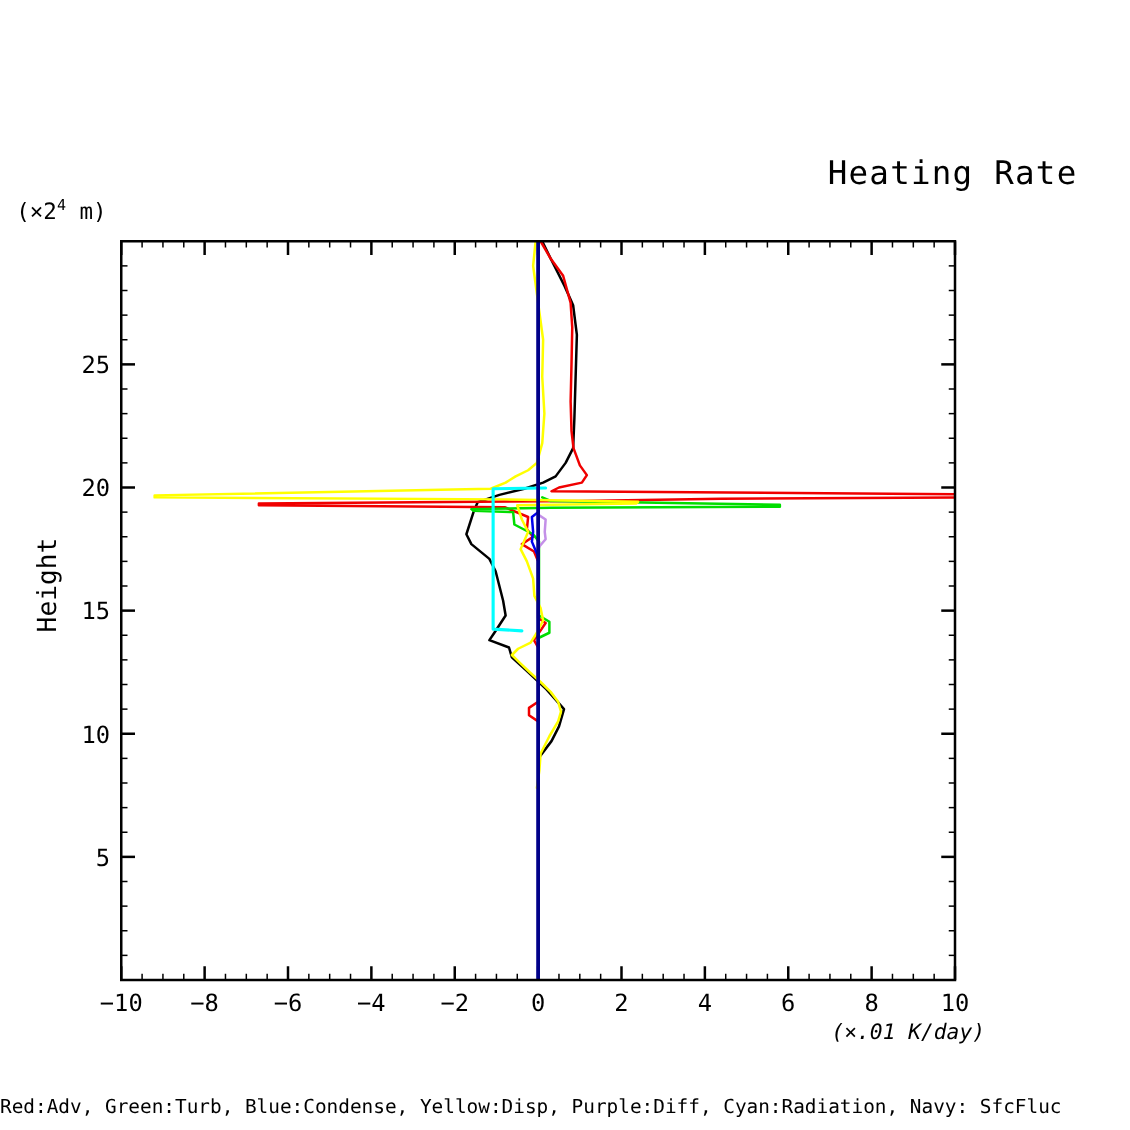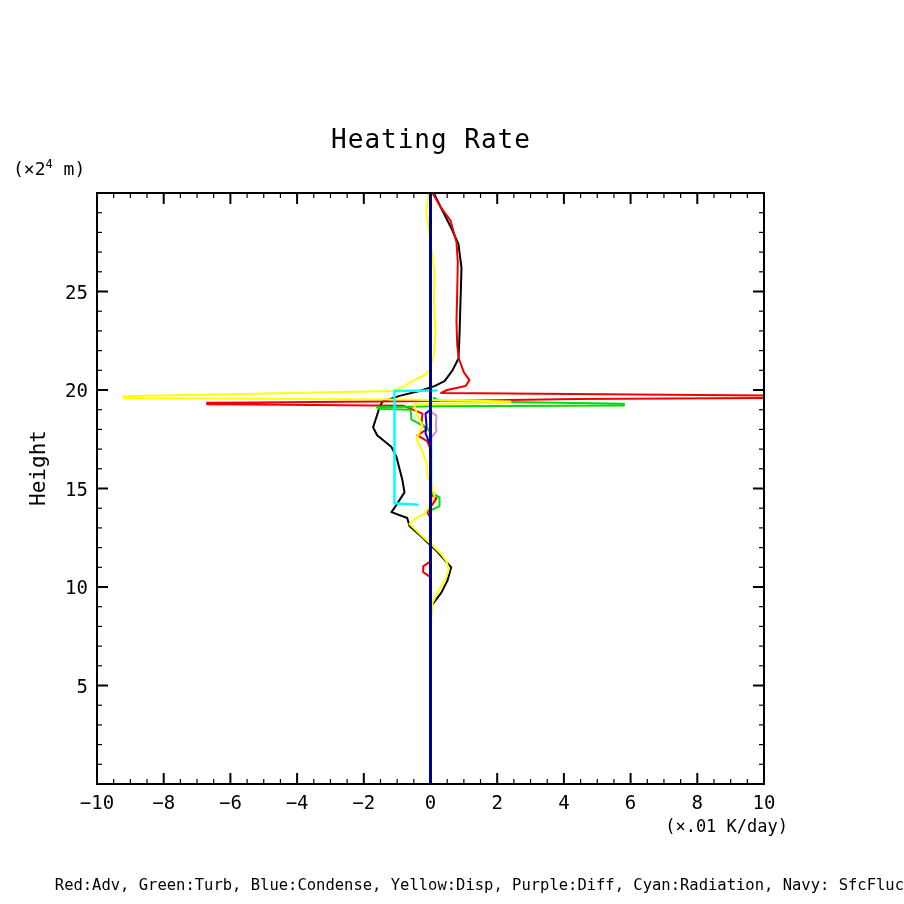--- a/index.html
+++ b/index.html
@@ -1,25 +1,25 @@
 <!DOCTYPE html>
 <html><head>
 <meta charset="utf-8">
 <style>
   html,body{margin:0;padding:0;background:#ffffff;}
   .canvas{position:relative;width:904px;height:904px;background:#ffffff;overflow:hidden;
           font-family:"DejaVu Sans Mono","Liberation Mono",monospace;color:#000;}
-  .chart-title{position:absolute;left:0;top:124px;width:862px;text-align:center;
+  .chart-title{position:absolute;left:0;top:124px;width:862px;text-align:right;
                font-size:26px;letter-spacing:1px;white-space:pre;}
   .y-unit{position:absolute;left:13px;top:157px;font-size:18px;white-space:pre;}
   .y-unit .sup{font-size:12px;vertical-align:super;}
-  .x-unit{position:absolute;right:116px;top:816px;font-size:17px;white-space:pre;}
+  .x-unit{position:absolute;right:116px;top:816px;font-size:17px;white-space:pre;font-style:italic;}
   .height-label{position:absolute;left:38px;top:468px;font-size:21px;
                 transform:translate(-50%,-50%) rotate(-90deg);white-space:nowrap;}
-  .footer-legend{position:absolute;left:0;top:876px;width:904px;text-align:right;
+  .footer-legend{position:absolute;left:0;top:876px;width:904px;text-align:left;
                  font-size:15.5px;white-space:pre;}
   svg{position:absolute;left:0;top:0;}
 </style>
 </head>
 <body>
 
 <div class="canvas">
 
   <svg id="chart-svg" width="904" height="904">
       <defs>

